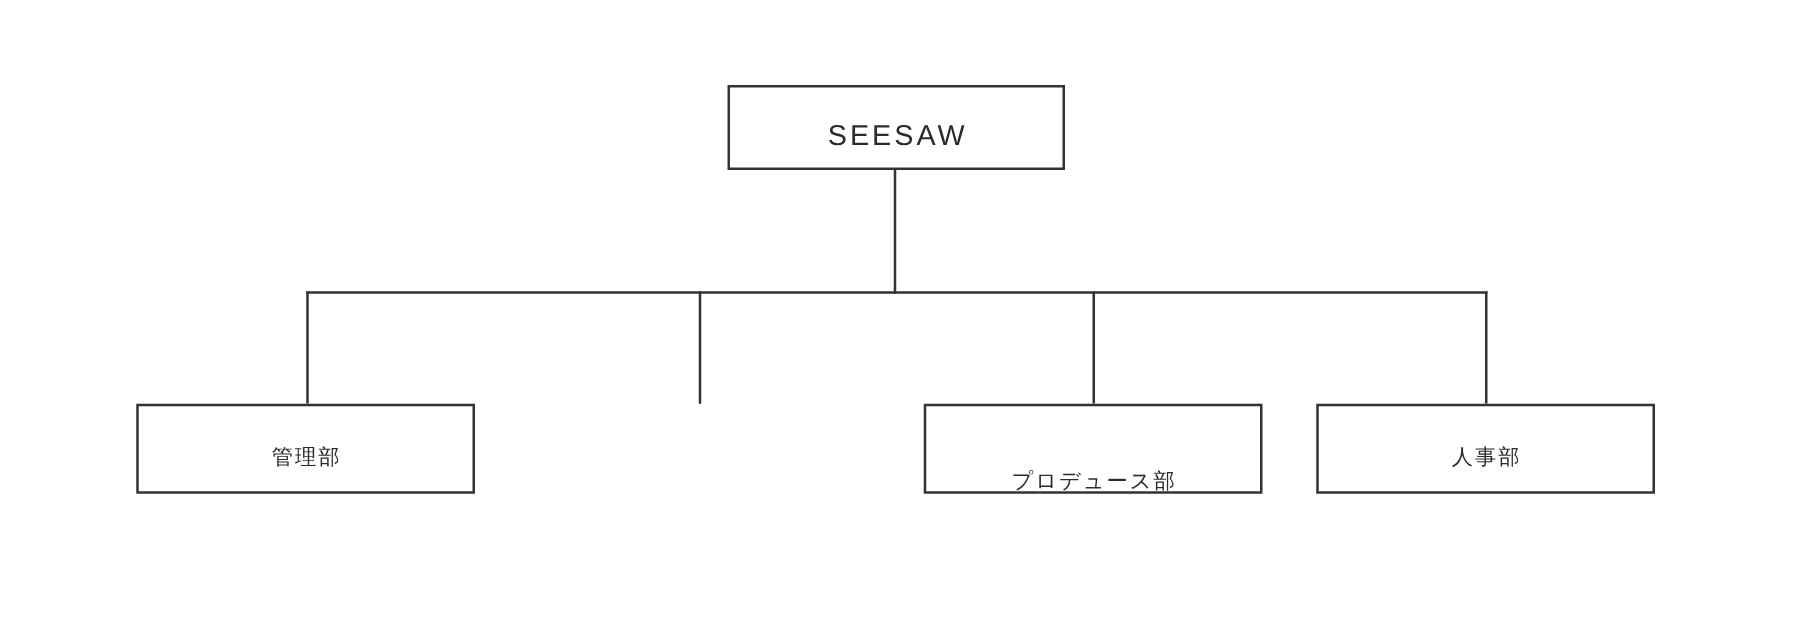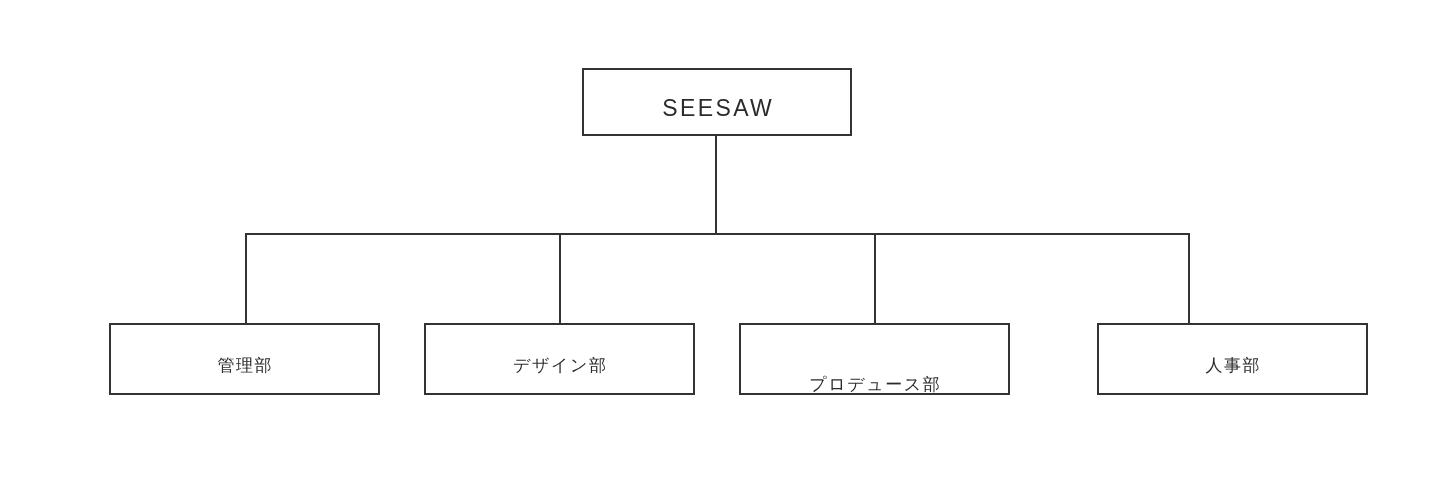--- a/index.html
+++ b/index.html
@@ -64,21 +64,21 @@
   .node-child .node-label {
     font-size: 17px;
     letter-spacing: 1.6px;
     font-weight: 500;
     text-indent: 1.6px;
   }
 
   .child-1 { left: 109px; }
   .child-2 { left: 424px; }
   .child-3 { left: 739px; align-items: flex-end; }
-  .child-4 { left: 1097px; }
+  .child-4 { left: 1053px; }
 </style>
 </head>
 <body>
 
 <div id="canvas">
 
   <div class="node node-root">
     <span class="node-label">SEESAW</span>
   </div>
 
@@ -88,23 +88,20 @@
 
   <div class="line line-v" style="left:245px; top:233px; height:90px;"></div>
   <div class="line line-v" style="left:559px; top:233px; height:90px;"></div>
   <div class="line line-v" style="left:874px; top:233px; height:90px;"></div>
   <div class="line line-v" style="left:1188px; top:233px; height:90px;"></div>
 
   <div class="node node-child child-1">
     <span class="node-label">管理部</span>
   </div>
 
-  <div class="node node-child child-2">
-    <span class="node-label">デザイン部</span>
-  </div>
 
   <div class="node node-child child-3">
     <span class="node-label">プロデュース部</span>
   </div>
 
   <div class="node node-child child-4">
     <span class="node-label">人事部</span>
   </div>
 
 </div>

